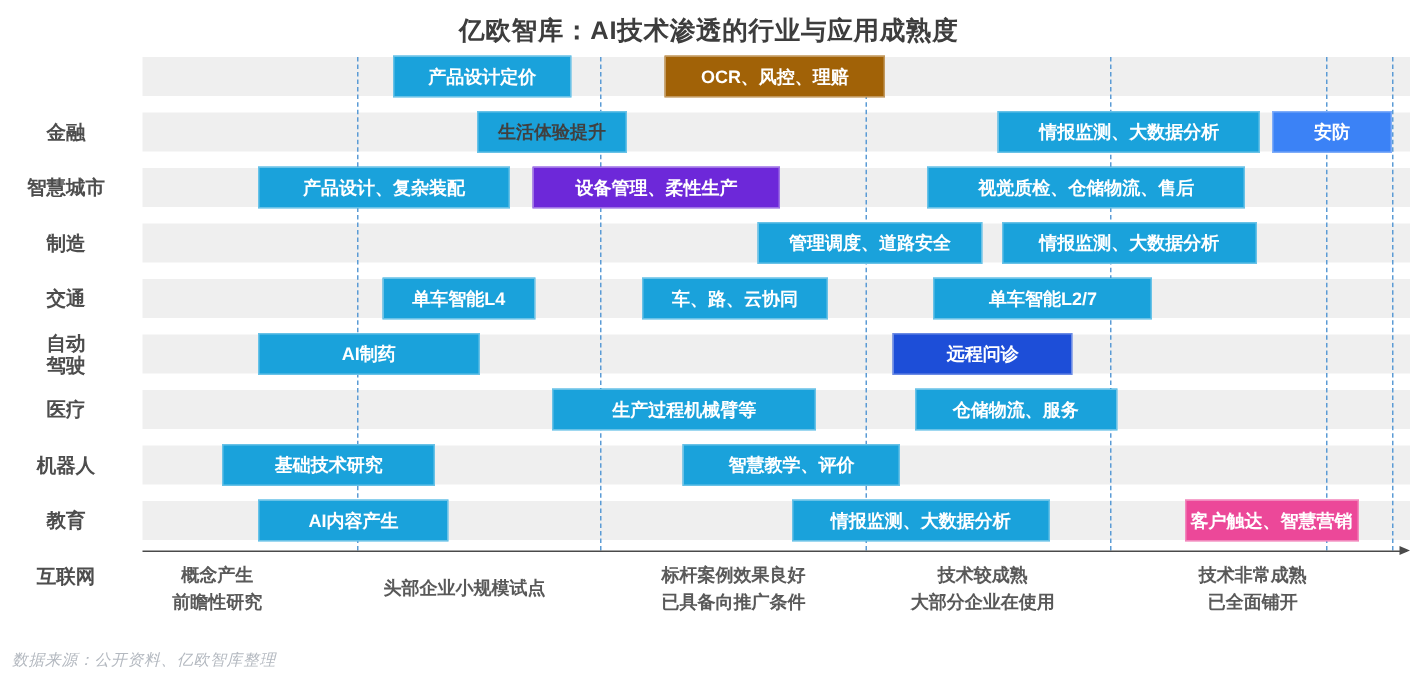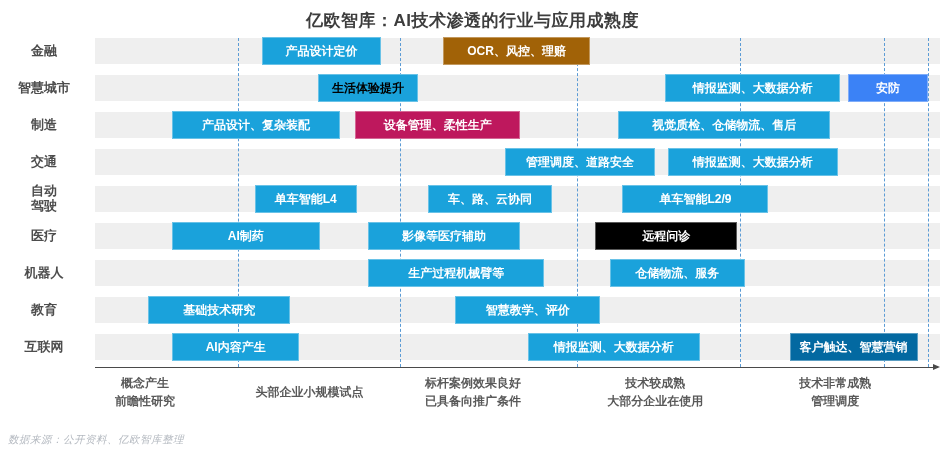--- a/index.html
+++ b/index.html
@@ -16,21 +16,21 @@
     letter-spacing:0.5px;
   }
   .plot{position:absolute;inset:0;}
   .row-band{
     position:absolute;background:#efefef;
   }
   .row-label{
     position:absolute;left:0;width:88px;
     transform:translateY(-50%);
     text-align:center;font-size:13px;font-weight:bold;color:#4d4d4d;
-    line-height:1.15;white-space:pre-line;
+    line-height:1.15;white-space:pre-line;margin-top:38px;
   }
   .divider{
     position:absolute;width:0;
     border-left:1px dashed #5b9bd5;
     z-index:1;
   }
   .app-box{
     position:absolute;z-index:2;
     display:flex;align-items:center;justify-content:center;
     color:#ffffff;font-size:12px;font-weight:bold;
@@ -77,61 +77,60 @@
       <div class="divider" style="left: 576.6px; top: 38px; height: 329px; border-left-color: rgb(91, 155, 213);"></div>
       <div class="divider" style="left: 739.7px; top: 38px; height: 329px; border-left-color: rgb(91, 155, 213);"></div>
       <div class="divider" style="left: 884.2px; top: 38px; height: 329px; border-left-color: rgb(91, 155, 213);"></div>
       <div class="divider" style="left: 928.2px; top: 38px; height: 329px; border-left-color: rgb(91, 155, 213);"></div>
       <div class="row-band" style="left: 95px; top: 38px; width: 845px; height: 26px; background: rgb(239, 239, 239);"></div>
       <div class="row-label" style="top: 51px;">金融</div>
       <div class="app-box" style="left: 262.3px; top: 37px; width: 118.3px; height: 28px; background: rgb(26, 162, 219); color: rgb(255, 255, 255);">产品设计定价</div>
       <div class="app-box" style="left: 443.1px; top: 37px; width: 147px; height: 28px; background: #a16207; color: rgb(255, 255, 255);">OCR、风控、理赔</div>
       <div class="row-band" style="left: 95px; top: 75px; width: 845px; height: 26px; background: rgb(239, 239, 239);"></div>
       <div class="row-label" style="top: 88px;">智慧城市</div>
-      <div class="app-box" style="left: 318.1px; top: 74px; width: 99.7px; height: 28px; background: rgb(26, 162, 219); color: #000000;">生活体验提升</div>
+      <div class="app-box" style="left: 318.1px; top: 74px; width: 99.7px; height: 28px; background: rgb(26, 162, 219); color: #404040;">生活体验提升</div>
       <div class="app-box" style="left: 665.4px; top: 74px; width: 174.9px; height: 28px; background: rgb(26, 162, 219); color: rgb(255, 255, 255);">情报监测、大数据分析</div>
       <div class="app-box" style="left: 847.9px; top: 74px; width: 80.3px; height: 28px; background: #3b82f6; color: rgb(255, 255, 255);">安防</div>
       <div class="row-band" style="left: 95px; top: 112px; width: 845px; height: 26px; background: rgb(239, 239, 239);"></div>
       <div class="row-label" style="top: 125px;">制造</div>
       <div class="app-box" style="left: 171.9px; top: 111px; width: 168.2px; height: 28px; background: rgb(26, 162, 219); color: rgb(255, 255, 255);">产品设计、复杂装配</div>
-      <div class="app-box" style="left: 355.3px; top: 111px; width: 164.8px; height: 28px; background: #be185d; color: rgb(255, 255, 255);">设备管理、柔性生产</div>
+      <div class="app-box" style="left: 355.3px; top: 111px; width: 164.8px; height: 28px; background: #6d28d9; color: rgb(255, 255, 255);">设备管理、柔性生产</div>
       <div class="app-box" style="left: 618.1px; top: 111px; width: 212.1px; height: 28px; background: rgb(26, 162, 219); color: rgb(255, 255, 255);">视觉质检、仓储物流、售后</div>
       <div class="row-band" style="left: 95px; top: 149px; width: 845px; height: 26px; background: rgb(239, 239, 239);"></div>
       <div class="row-label" style="top: 162px;">交通</div>
       <div class="app-box" style="left: 504.8px; top: 148px; width: 150.4px; height: 28px; background: rgb(26, 162, 219); color: rgb(255, 255, 255);">管理调度、道路安全</div>
       <div class="app-box" style="left: 667.9px; top: 148px; width: 169.8px; height: 28px; background: rgb(26, 162, 219); color: rgb(255, 255, 255);">情报监测、大数据分析</div>
       <div class="row-band" style="left: 95px; top: 186px; width: 845px; height: 26px; background: rgb(239, 239, 239);"></div>
       <div class="row-label" style="top: 199px;">自动
 驾驶</div>
       <div class="app-box" style="left: 254.7px; top: 185px; width: 102.2px; height: 28px; background: rgb(26, 162, 219); color: rgb(255, 255, 255);">单车智能L4</div>
       <div class="app-box" style="left: 427.9px; top: 185px; width: 124.2px; height: 28px; background: rgb(26, 162, 219); color: rgb(255, 255, 255);">车、路、云协同</div>
-      <div class="app-box" style="left: 622.3px; top: 185px; width: 146.2px; height: 28px; background: rgb(26, 162, 219); color: rgb(255, 255, 255);">单车智能L2/9</div>
+      <div class="app-box" style="left: 622.3px; top: 185px; width: 146.2px; height: 28px; background: rgb(26, 162, 219); color: rgb(255, 255, 255);">单车智能L2/7</div>
       <div class="row-band" style="left: 95px; top: 223px; width: 845px; height: 26px; background: rgb(239, 239, 239);"></div>
       <div class="row-label" style="top: 236px;">医疗</div>
       <div class="app-box" style="left: 171.9px; top: 222px; width: 147.9px; height: 28px; background: rgb(26, 162, 219); color: rgb(255, 255, 255);">AI制药</div>
-      <div class="app-box" style="left: 367.9px; top: 222px; width: 152.1px; height: 28px; background: rgb(26, 162, 219); color: rgb(255, 255, 255);">影像等医疗辅助</div>
-      <div class="app-box" style="left: 595.2px; top: 222px; width: 142px; height: 28px; background: #000000; color: rgb(255, 255, 255);">远程问诊</div>
+      <div class="app-box" style="left: 595.2px; top: 222px; width: 120px; height: 28px; background: #1d4ed8; color: rgb(255, 255, 255);">远程问诊</div>
       <div class="row-band" style="left: 95px; top: 260px; width: 845px; height: 26px; background: rgb(239, 239, 239);"></div>
       <div class="row-label" style="top: 273px;">机器人</div>
       <div class="app-box" style="left: 367.9px; top: 259px; width: 176.6px; height: 28px; background: rgb(26, 162, 219); color: rgb(255, 255, 255);">生产过程机械臂等</div>
       <div class="app-box" style="left: 609.6px; top: 259px; width: 135.2px; height: 28px; background: rgb(26, 162, 219); color: rgb(255, 255, 255);">仓储物流、服务</div>
       <div class="row-band" style="left: 95px; top: 297px; width: 845px; height: 26px; background: rgb(239, 239, 239);"></div>
       <div class="row-label" style="top: 310px;">教育</div>
       <div class="app-box" style="left: 148.2px; top: 296px; width: 142px; height: 28px; background: rgb(26, 162, 219); color: rgb(255, 255, 255);">基础技术研究</div>
       <div class="app-box" style="left: 455px; top: 296px; width: 145.3px; height: 28px; background: rgb(26, 162, 219); color: rgb(255, 255, 255);">智慧教学、评价</div>
       <div class="row-band" style="left: 95px; top: 334px; width: 845px; height: 26px; background: rgb(239, 239, 239);"></div>
       <div class="row-label" style="top: 347px;">互联网</div>
       <div class="app-box" style="left: 171.9px; top: 333px; width: 127.6px; height: 28px; background: rgb(26, 162, 219); color: rgb(255, 255, 255);">AI内容产生</div>
       <div class="app-box" style="left: 527.6px; top: 333px; width: 172.4px; height: 28px; background: rgb(26, 162, 219); color: rgb(255, 255, 255);">情报监测、大数据分析</div>
-      <div class="app-box" style="left: 789.6px; top: 333px; width: 128px; height: 28px; background: #0369a1; color: rgb(255, 255, 255);">客户触达、智慧营销</div>
+      <div class="app-box" style="left: 789.6px; top: 333px; width: 116px; height: 28px; background: #ec4899; color: rgb(255, 255, 255);">客户触达、智慧营销</div>
       <div class="stage-label" style="left: 144.9px;">概念产生
 前瞻性研究</div>
       <div class="stage-label" style="left: 309.6px;">头部企业小规模试点</div>
-      <div class="stage-label" style="left: 473px;">标杆案例效果良好
+      <div class="stage-label" style="left: 489px;">标杆案例效果良好
 已具备向推广条件</div>
       <div class="stage-label" style="left: 655.2px;">技术较成熟
 大部分企业在使用</div>
       <div class="stage-label" style="left: 835.2px;">技术非常成熟
-管理调度</div>
+已全面铺开</div>
     </div>
 
   <div class="footer">数据来源：公开资料、亿欧智库整理</div>
 </div>
 
 </body></html>

